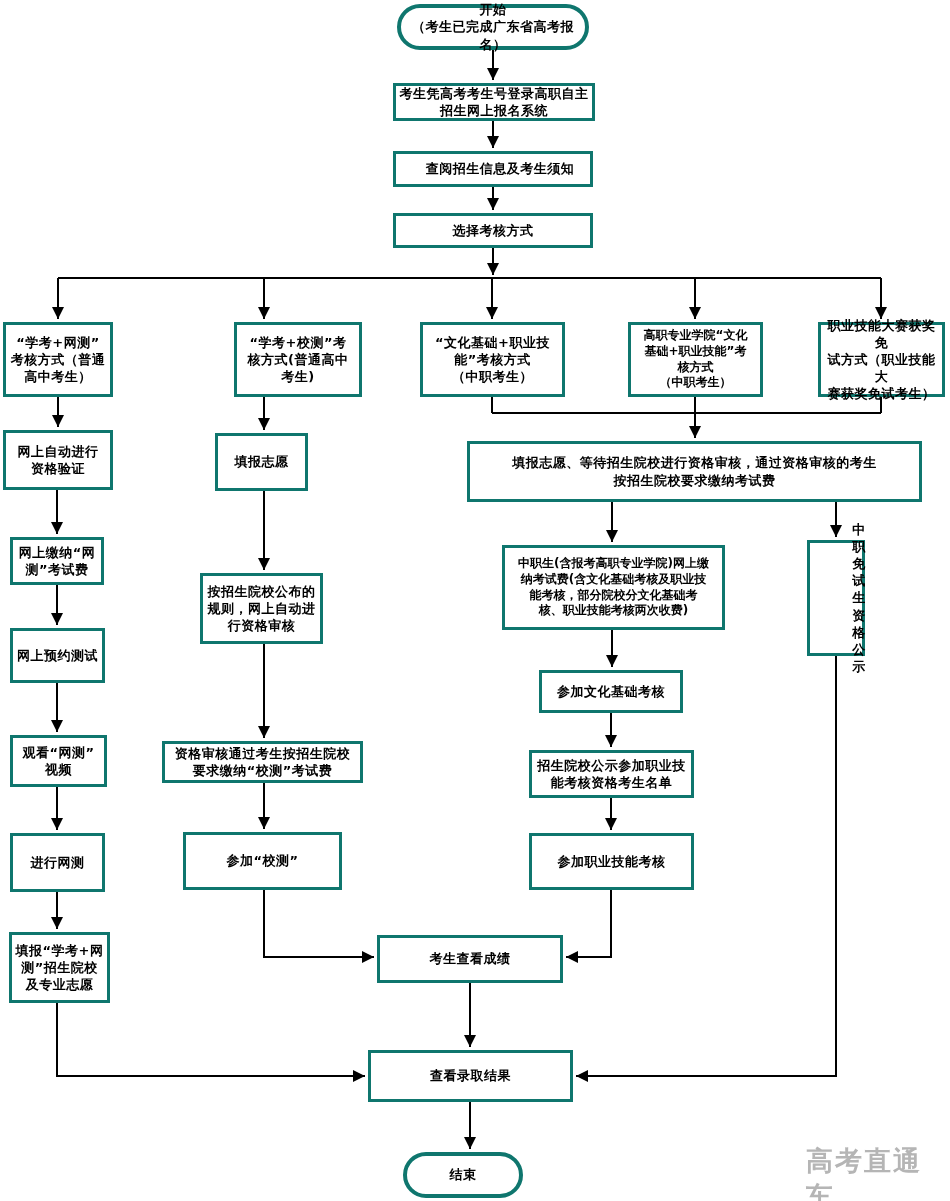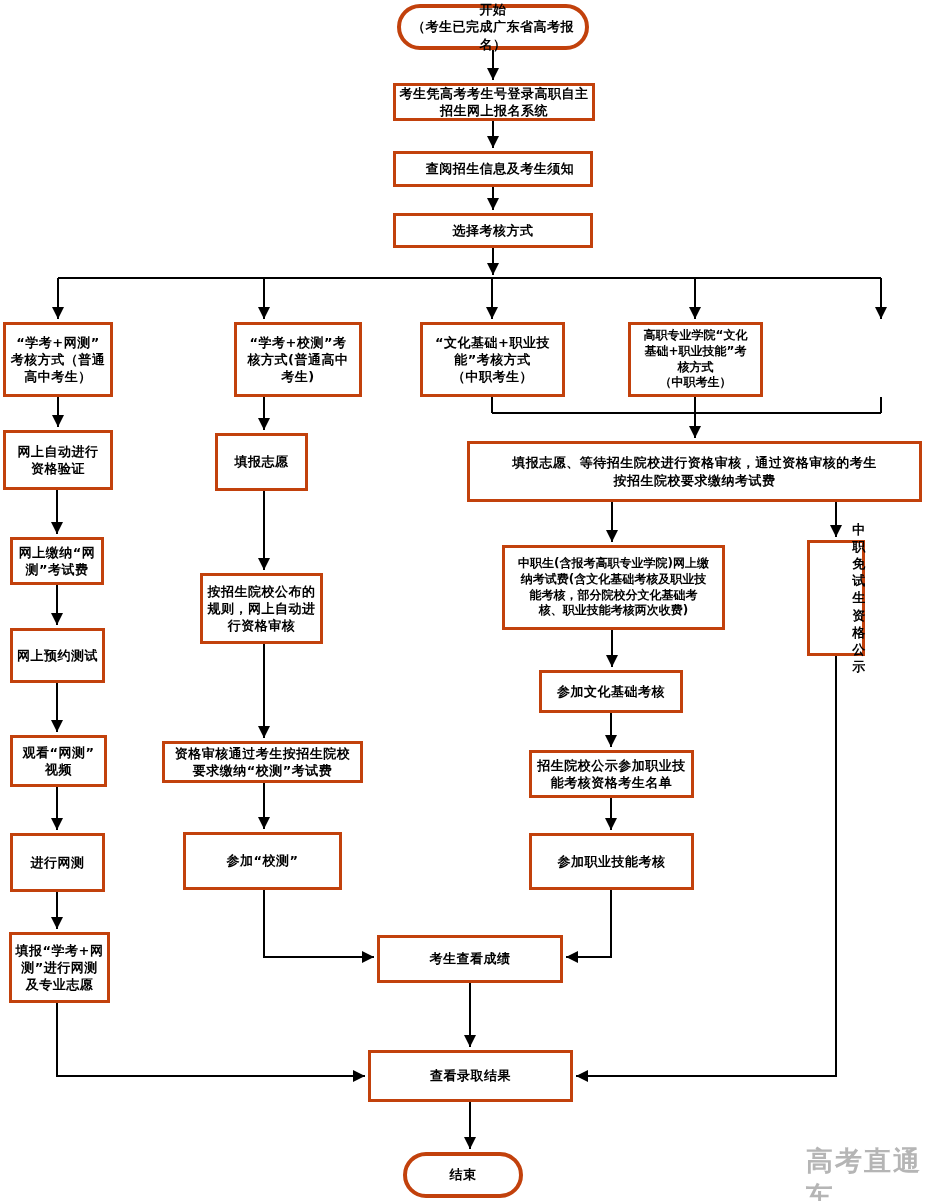--- a/index.html
+++ b/index.html
@@ -3,21 +3,21 @@
 <meta charset="utf-8">
 <style>
   html,body{margin:0;padding:0;background:#ffffff;}
   #canvas{
     position:relative;width:950px;height:1201px;background:#ffffff;
     font-family:"DejaVu Sans","Liberation Sans",sans-serif;overflow:hidden;
   }
   #edges{position:absolute;left:0;top:0;z-index:0;}
   .node{
     position:absolute;box-sizing:border-box;z-index:1;
-    border:3px solid #c2410c;background:#fff;color:#000;
+    border:3px solid #0f766e;background:#fff;color:#000;
     display:flex;align-items:center;justify-content:center;
     text-align:center;font-weight:bold;font-size:13px;line-height:1.32;
     white-space:pre-line;padding:2px;letter-spacing:0.5px;
   }
   .oval{border-radius:26px;border-width:4px;}
   .f12{font-size:12px;letter-spacing:0;}
   .watermark{
     position:absolute;left:806px;top:1143px;z-index:1;
     color:#b5b5b5;font-size:27px;font-weight:bold;letter-spacing:2px;
     text-shadow:1px 1px 0 #ffffff;
@@ -100,36 +100,39 @@
 
   <div class="node" style="left:420px;top:322px;width:145px;height:75px;">“文化基础+职业技
 能”考核方式
 （中职考生）</div>
 
   <div class="node f12" style="left:628px;top:322px;width:135px;height:75px;">高职专业学院“文化
 基础+职业技能”考
 核方式
 （中职考生）</div>
 
+  <div class="node" style="left:818px;top:322px;width:127px;height:75px;">职业技能大赛获奖免
+试方式（职业技能大
+赛获奖免试考生）</div>
 
   <div class="node" style="left:3px;top:430px;width:110px;height:60px;">网上自动进行
 资格验证</div>
 
   <div class="node" style="left:10px;top:537px;width:94px;height:48px;">网上缴纳“网
 测”考试费</div>
 
   <div class="node" style="left:10px;top:628px;width:95px;height:55px;">网上预约测试</div>
 
   <div class="node" style="left:10px;top:735px;width:97px;height:52px;">观看“网测”
 视频</div>
 
   <div class="node" style="left:10px;top:833px;width:95px;height:59px;">进行网测</div>
 
   <div class="node" style="left:9px;top:932px;width:101px;height:71px;">填报“学考+网
-测”进行网测
+测”招生院校
 及专业志愿</div>
 
   <div class="node" style="left:215px;top:433px;width:93px;height:58px;">填报志愿</div>
 
   <div class="node" style="left:200px;top:573px;width:123px;height:71px;">按招生院校公布的
 规则，网上自动进
 行资格审核</div>
 
   <div class="node" style="left:162px;top:741px;width:201px;height:42px;">资格审核通过考生按招生院校
 要求缴纳“校测”考试费</div>

